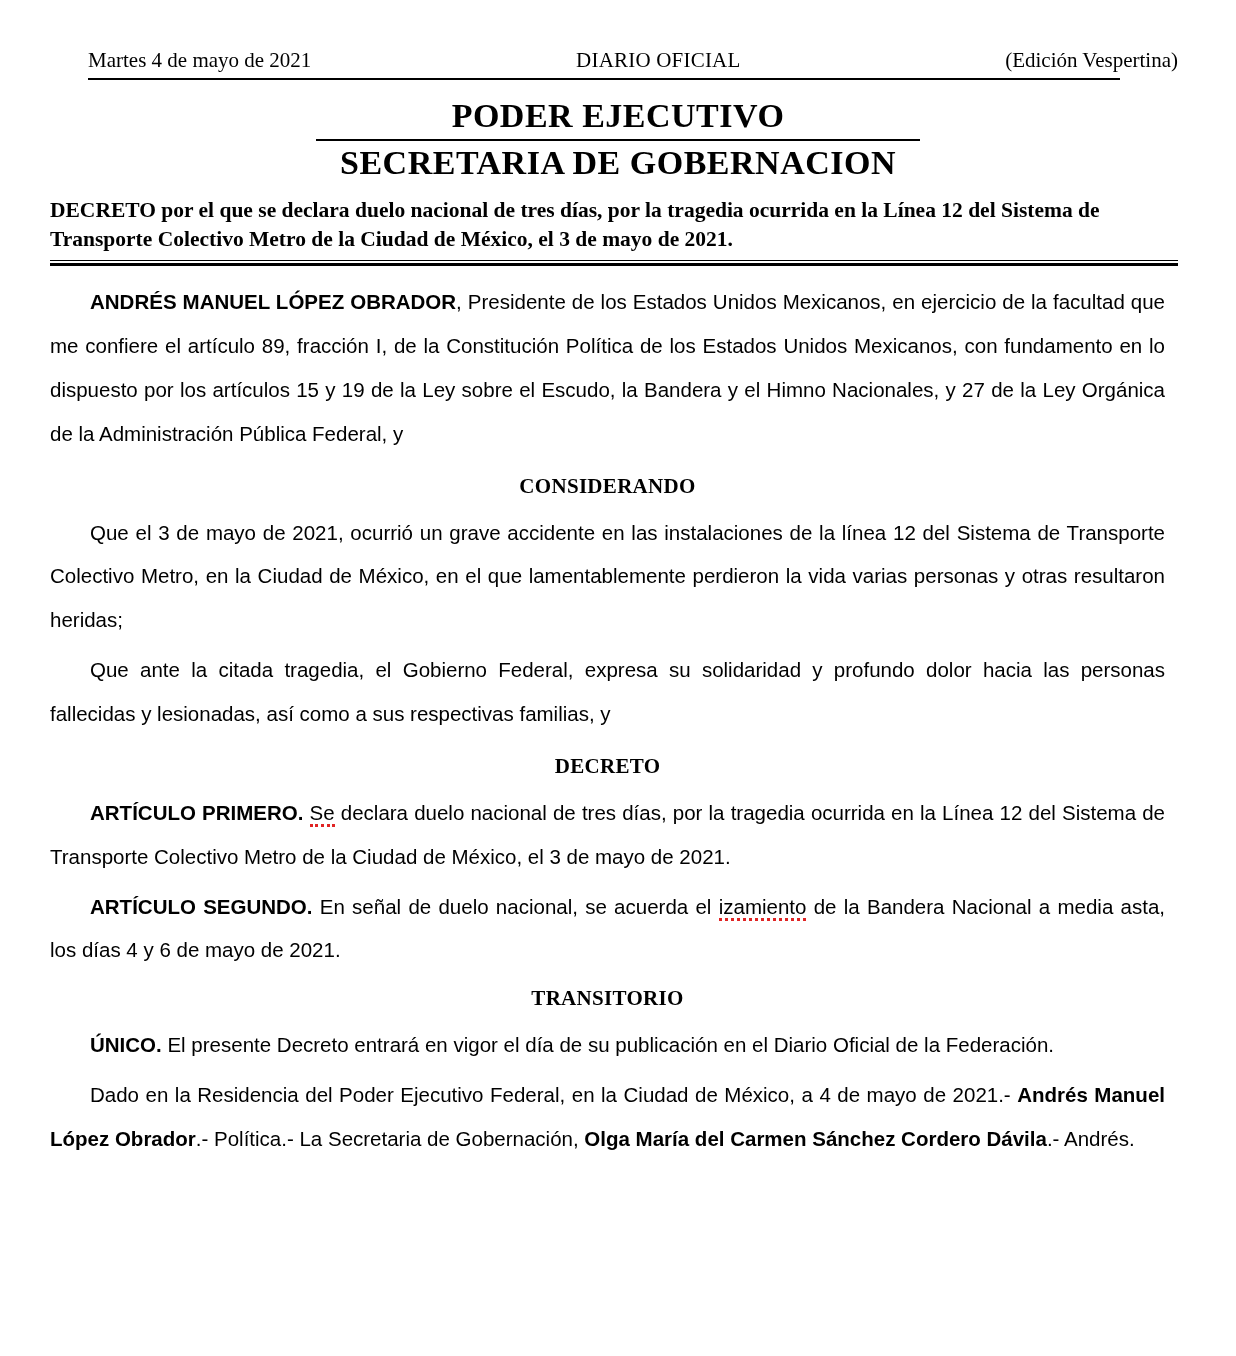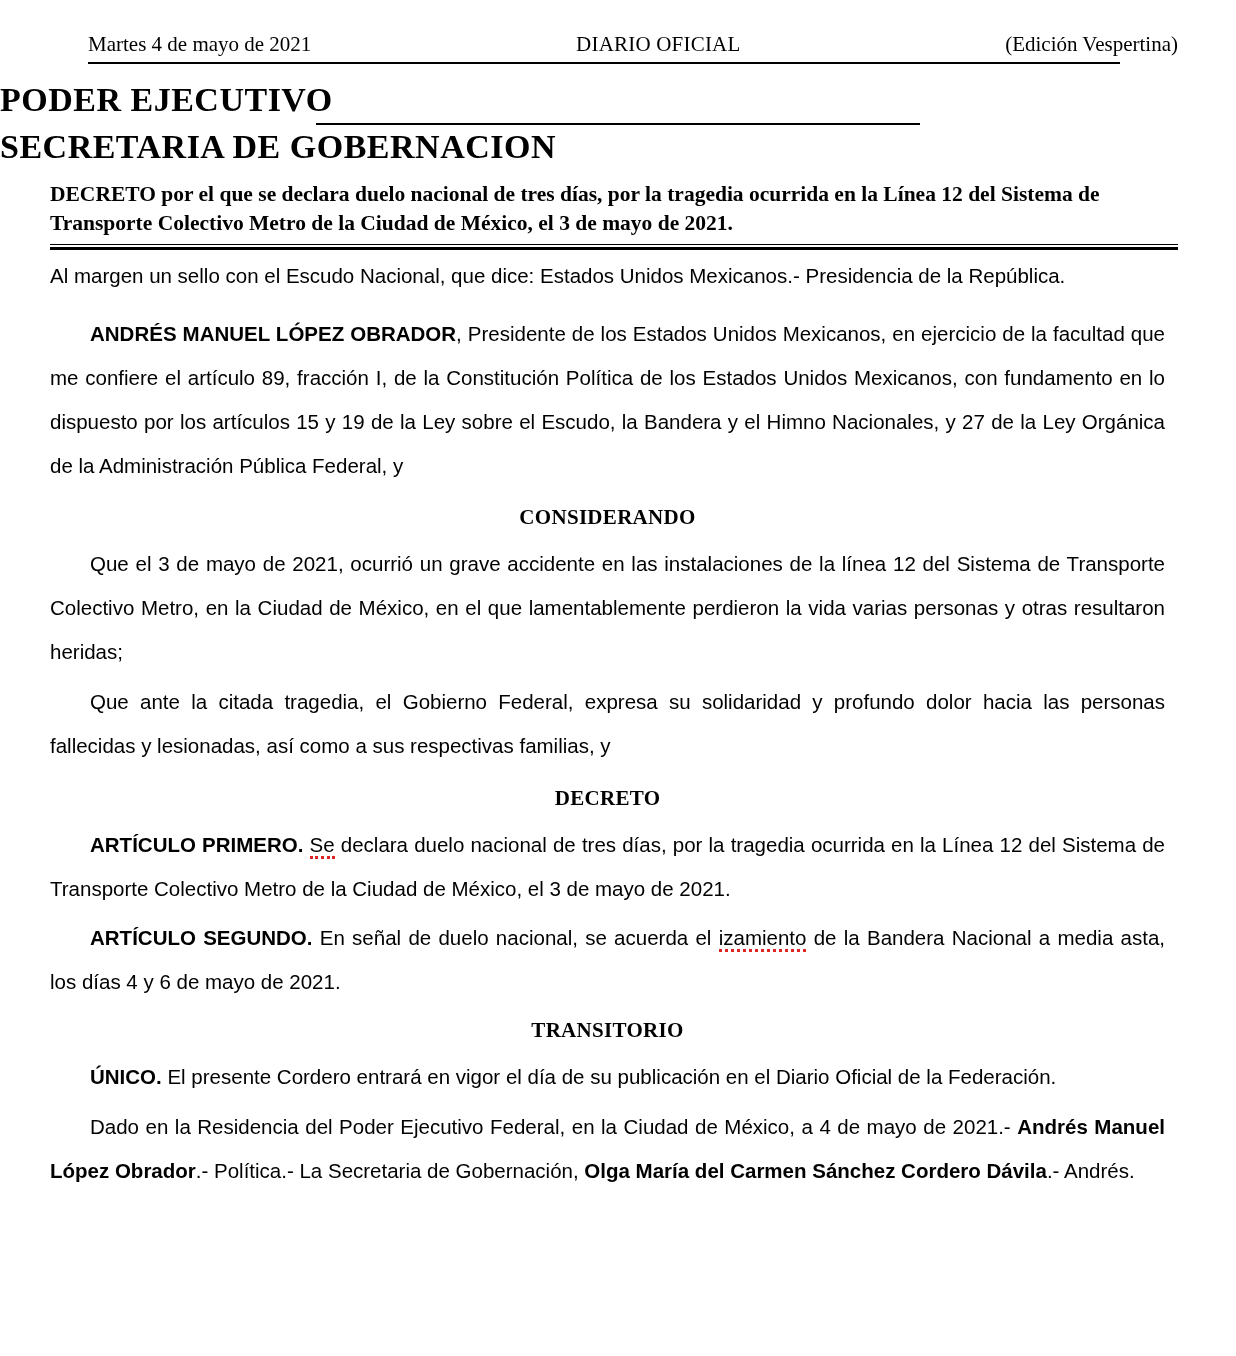--- a/index.html
+++ b/index.html
@@ -22,40 +22,41 @@
     box-sizing: border-box;
     padding: 0;
   }
 
   
   .running-head {
     display: flex;
     align-items: baseline;
     justify-content: space-between;
     margin: 0 58px 0 88px;
-    padding-top: 32px;
+    padding-top: 48px;
     font-family: "Liberation Serif", serif;
     font-size: 21px;
     line-height: 1.15;
     white-space: nowrap;
   }
   .running-head .rh-date   { text-align: left; }
   .running-head .rh-title  { letter-spacing: 0.2px; }
   .running-head .rh-edition{ text-align: center; }
 
   .header-rule {
     margin: 6px 116px 0 88px;
     border: 0;
     border-top: 2.5px solid #000;
     height: 0;
   }
 
   
   .masthead {
     margin: 18px 0 0 0;
+    text-align: center;
     font-family: "Liberation Serif", serif;
     font-weight: bold;
   }
   .masthead-line1 {
     font-size: 34px;
     letter-spacing: 0.5px;
     line-height: 1.05;
   }
   .masthead-rule {
     width: 604px;
@@ -144,21 +145,20 @@
     <div class="masthead-line2">SECRETARIA DE GOBERNACION</div>
   </div>
 
   <div class="summary">
     <span>DECRETO</span><span> por el que se declara duelo nacional de tres días, por la tragedia ocurrida en la Línea 12 del Sistema de Transporte Colectivo Metro de la Ciudad de México, el 3 de mayo de 2021.</span>
   </div>
   <div class="double-rule"></div>
 
   <div class="body-area">
 
-    <p class="para no-indent">Al margen un sello con el Escudo Nacional, que dice: Estados Unidos Mexicanos.- Presidencia de la República.</p>
 
     <p class="para indent gap-md">
       <span class="b">ANDRÉS MANUEL LÓPEZ OBRADOR</span><span>, Presidente de los Estados Unidos Mexicanos, en ejercicio de la facultad que me confiere el artículo 89, fracción I, de la Constitución Política de los Estados Unidos Mexicanos, con fundamento en lo dispuesto por los artículos 15 y 19 de la Ley sobre el Escudo, la Bandera y el Himno Nacionales, y 27 de la Ley Orgánica de la Administración Pública Federal, y</span>
     </p>
 
     <div class="section-head">CONSIDERANDO</div>
 
     <p class="para indent">Que el 3 de mayo de 2021, ocurrió un grave accidente en las instalaciones de la línea 12 del Sistema de Transporte Colectivo Metro, en la Ciudad de México, en el que lamentablemente perdieron la vida varias personas y otras resultaron heridas;</p>
     <p class="para indent gap-sm">Que ante la citada tragedia, el Gobierno Federal, expresa su solidaridad y profundo dolor hacia las personas fallecidas y lesionadas, así como a sus respectivas familias, y</p>
 
@@ -168,21 +168,21 @@
       <span class="b">ARTÍCULO PRIMERO.</span><span> </span><span class="spell">Se</span><span> declara duelo nacional de tres días, por la tragedia ocurrida en la Línea 12 del Sistema de Transporte Colectivo Metro de la Ciudad de México, el 3 de mayo de 2021.</span>
     </p>
 
     <p class="para indent gap-sm">
       <span class="b">ARTÍCULO SEGUNDO.</span><span> En señal de duelo nacional, se acuerda el </span><span class="spell">izamiento</span><span> de la Bandera Nacional a media asta, los días 4 y 6 de mayo de 2021.</span>
     </p>
 
     <div class="section-head tight-top">TRANSITORIO</div>
 
     <p class="para indent">
-      <span class="b">ÚNICO.</span><span> El presente Cordero entrará en vigor el día de su publicación en el Diario Oficial de la Federación.</span>
+      <span class="b">ÚNICO.</span><span> El presente Decreto entrará en vigor el día de su publicación en el Diario Oficial de la Federación.</span>
     </p>
 
     <p class="para indent gap-sm">
       <span>Dado en la Residencia del Poder Ejecutivo Federal, en la Ciudad de México, a 4 de mayo de 2021.- </span><span class="b">Andrés Manuel López Obrador</span><span>.- Política.- La Secretaria de Gobernación, </span><span class="b">Olga María del Carmen Sánchez Cordero Dávila</span><span>.- Andrés.</span>
     </p>
 
   </div>
 </div>
 
 </body></html>

